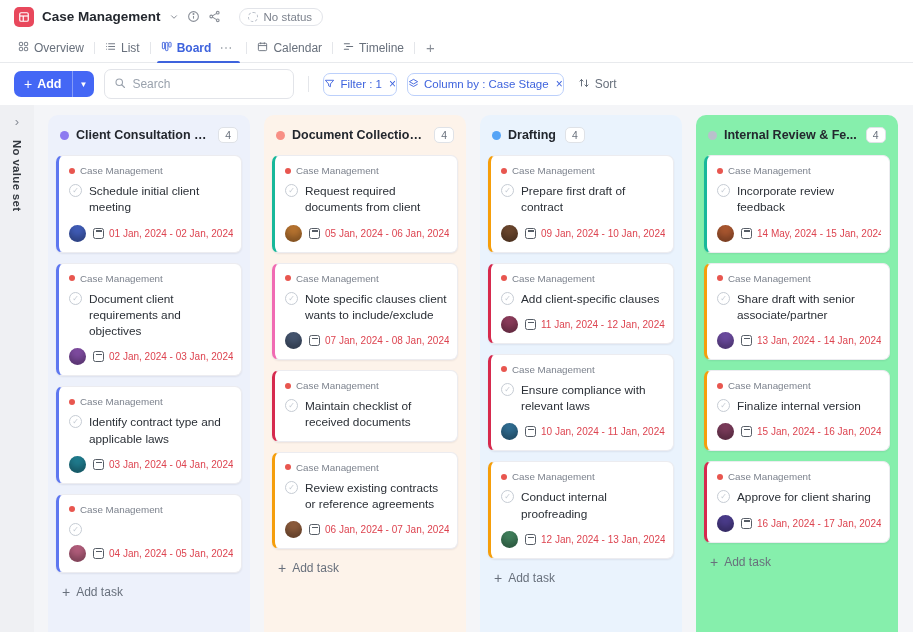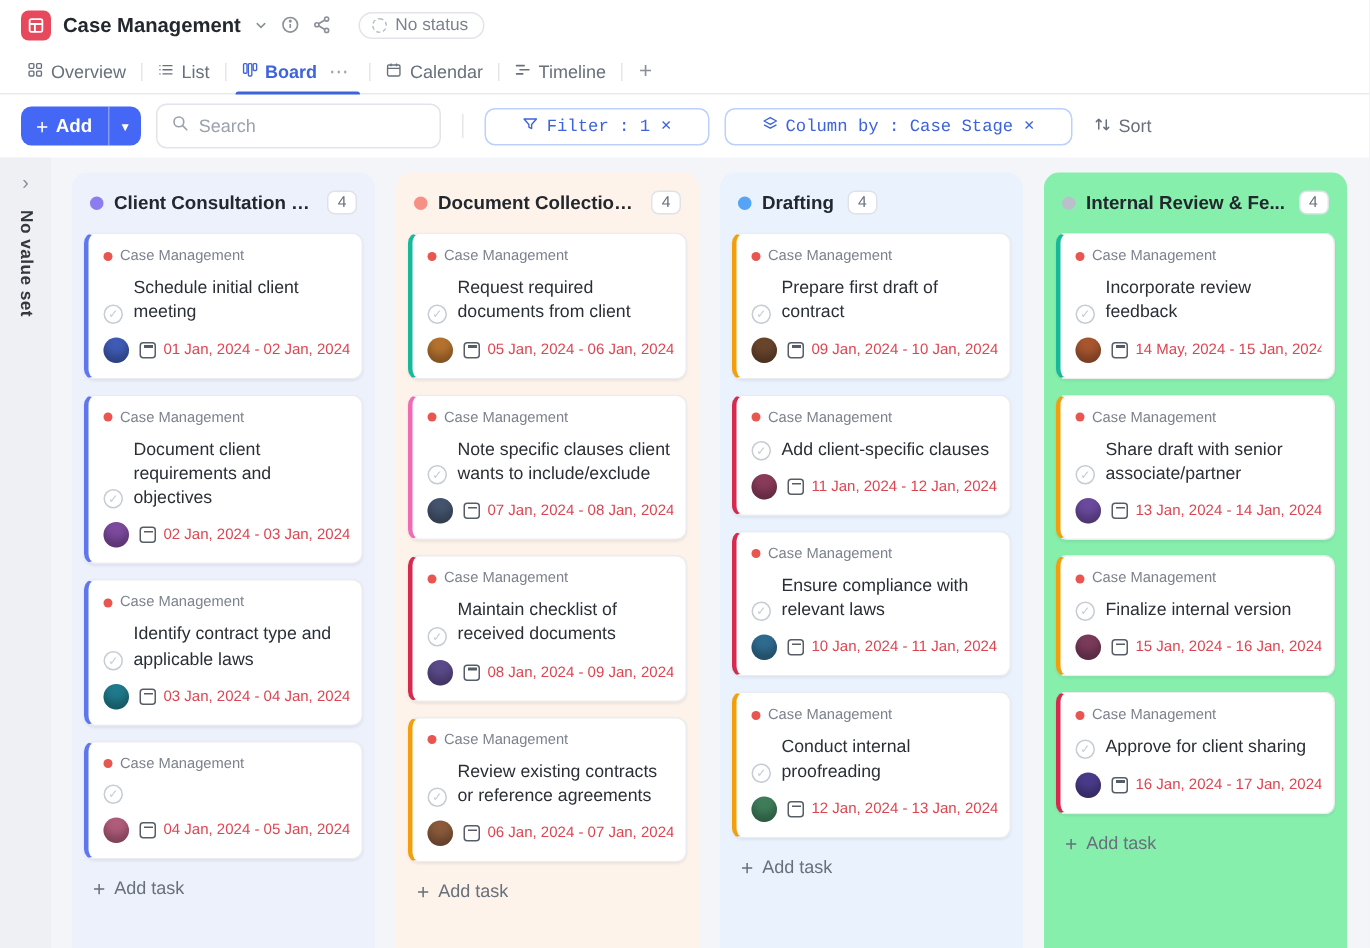--- a/index.html
+++ b/index.html
@@ -27,41 +27,41 @@
   .toolbar { height: 42px; display: flex; align-items: center; gap: 10px; padding: 0 14px; }
   .add-btn { display: flex; align-items: stretch; background: var(--add-btn-blue); color: #fff; border-radius: 7px; overflow: hidden; font-size: 12.5px; font-weight: 600; cursor: pointer; }
   .add-main { display: flex; align-items: center; gap: 5px; padding: 6px 10px; }
   .add-plus { font-size: 14px; font-weight: 400; line-height: 1; }
   .add-div { width: 1px; background: rgba(255,255,255,.35); }
   .add-caret { display: flex; align-items: center; padding: 0 7px; font-size: 8px; }
   .search { width: 190px; border: 1px solid #e2e4e9; border-radius: 7px; display: flex; align-items: center; gap: 6px; padding: 5px 9px; color: #9aa2ad; background: #fff; }
   .search input { border: none; outline: none; font-size: 12px; width: 100%; font-family: inherit; color: #b91c1c; background: transparent; }
   .search input::placeholder { color: #9aa2ad; }
   .tb-sep { width: 1px; height: 16px; background: #e4e6ea; margin: 0 4px; }
-  .pill { display: flex; align-items: center; gap: 5px; border: 1px solid #bcd0fb; color: var(--accent-blue); border-radius: 7px; padding: 4px 24px; font-size: 11.5px; background: #fff; cursor: pointer; font-family: Liberation Mono, monospace; }
+  .pill { display: flex; align-items: center; gap: 5px; border: 1px solid #bcd0fb; color: var(--accent-blue); border-radius: 7px; padding: 4px 0; font-size: 11.5px; background: #fff; cursor: pointer; }
   .pill-x { font-size: 12px; margin-left: 2px; line-height: 1; }
   .sort { display: flex; align-items: center; gap: 5px; color: #68707c; font-size: 12px; margin-left: 4px; cursor: pointer; }
 
   
   .board { display: flex; height: 527px; background: var(--board-bg); }
   .rail { width: 34px; background: var(--rail-bg); display: flex; flex-direction: column; align-items: center; padding-top: 10px; gap: 12px; flex: 0 0 34px; }
   .rail-chev { color: #8a8f98; font-size: 13px; cursor: pointer; line-height: 1; }
   .rail-label { writing-mode: vertical-rl; font-size: 11.5px; font-weight: 700; color: #33383f; letter-spacing: .3px; }
   .columns { flex: 1; display: flex; gap: 14px; padding: 10px 12px 0 14px; overflow: hidden; }
   .column { flex: 0 0 202px; width: 202px; border-radius: 10px 10px 0 0; padding: 10px 8px; display: flex; flex-direction: column; gap: 10px; }
   .col-head { display: flex; align-items: center; gap: 7px; padding: 2px 4px; cursor: pointer; }
   .col-dot { width: 9px; height: 9px; border-radius: 50%; flex: 0 0 9px; }
   .col-name { font-size: 12.5px; font-weight: 700; color: #23272e; white-space: nowrap; overflow: hidden; text-overflow: ellipsis; max-width: 138px; }
   .col-count { font-size: 10.5px; color: #68707c; border: 1px solid #dfe2e7; background: #fff; border-radius: 5px; padding: 1px 6px; margin-left: 2px; }
 
   .card { background: #fff; border: 1px solid #ececf0; border-left-width: 3px; border-left-style: solid; border-radius: 7px; padding: 9px 8px 10px 10px; box-shadow: 0 1px 2px rgba(20,20,40,.07); cursor: pointer; }
   .card-list { display: flex; align-items: center; gap: 5px; }
   .list-dot { width: 6px; height: 6px; border-radius: 50%; background: var(--list-dot-red); flex: 0 0 6px; }
   .list-name { font-size: 9.8px; color: #7c828d; }
-  .card-title-row { display: flex; gap: 7px; margin-top: 7px; align-items: flex-end; }
+  .card-title-row { display: flex; gap: 7px; margin-top: 7px; align-items: flex-start; }
   .check-icon { flex: 0 0 13px; width: 13px; height: 13px; border: 1.2px solid #c6ccd4; border-radius: 50%; color: #c6ccd4; font-size: 8px; display: flex; align-items: center; justify-content: center; margin-top: 1px; }
   .check-icon::before { content: "✓"; }
   .card-title { font-size: 11.8px; color: #2a2f36; line-height: 1.38; }
   .card-meta { display: flex; align-items: center; gap: 5px; margin-top: 9px; }
   .avatar { width: 17px; height: 17px; border-radius: 50%; flex: 0 0 17px; box-shadow: inset 0 -5px 6px rgba(0,0,0,.28); }
   .cal-icon { width: 11px; height: 11px; border: 1.2px solid #565d66; border-radius: 2.5px; position: relative; flex: 0 0 11px; margin-left: 2px; }
   .cal-icon::before { content: ""; position: absolute; left: 1.5px; right: 1.5px; top: 1.8px; height: 1.2px; background: #565d66; }
   .dates { font-size: 10px; color: var(--date-red); white-space: nowrap; overflow: hidden; font-weight: 500; }
   .add-task { display: flex; align-items: center; gap: 6px; color: #68707c; font-size: 12px; padding: 2px 6px; cursor: pointer; }
   .add-task .plus { font-size: 14px; line-height: 1; }
@@ -328,25 +328,20 @@
 
         <div class="card" style="border-left-color: rgb(214, 42, 78);">
           <div class="card-list">
               <span class="list-dot"></span>
               <span class="list-name">Case Management</span>
             </div>
           <div class="card-title-row">
               <span class="check-icon"></span>
               <span class="card-title">Maintain checklist of received documents</span>
             </div>
-          <div class="card-meta">
-              <span class="avatar" style="background: rgb(91, 74, 138);"></span>
-              <span class="cal-icon"></span>
-              <span class="dates">08 Jan, 2024 - 09 Jan, 2024</span>
-            </div>
         </div>
 
         <div class="card" style="border-left-color: rgb(245, 158, 11);">
           <div class="card-list">
               <span class="list-dot"></span>
               <span class="list-name">Case Management</span>
             </div>
           <div class="card-title-row">
               <span class="check-icon"></span>
               <span class="card-title">Review existing contracts or reference agreements</span>

